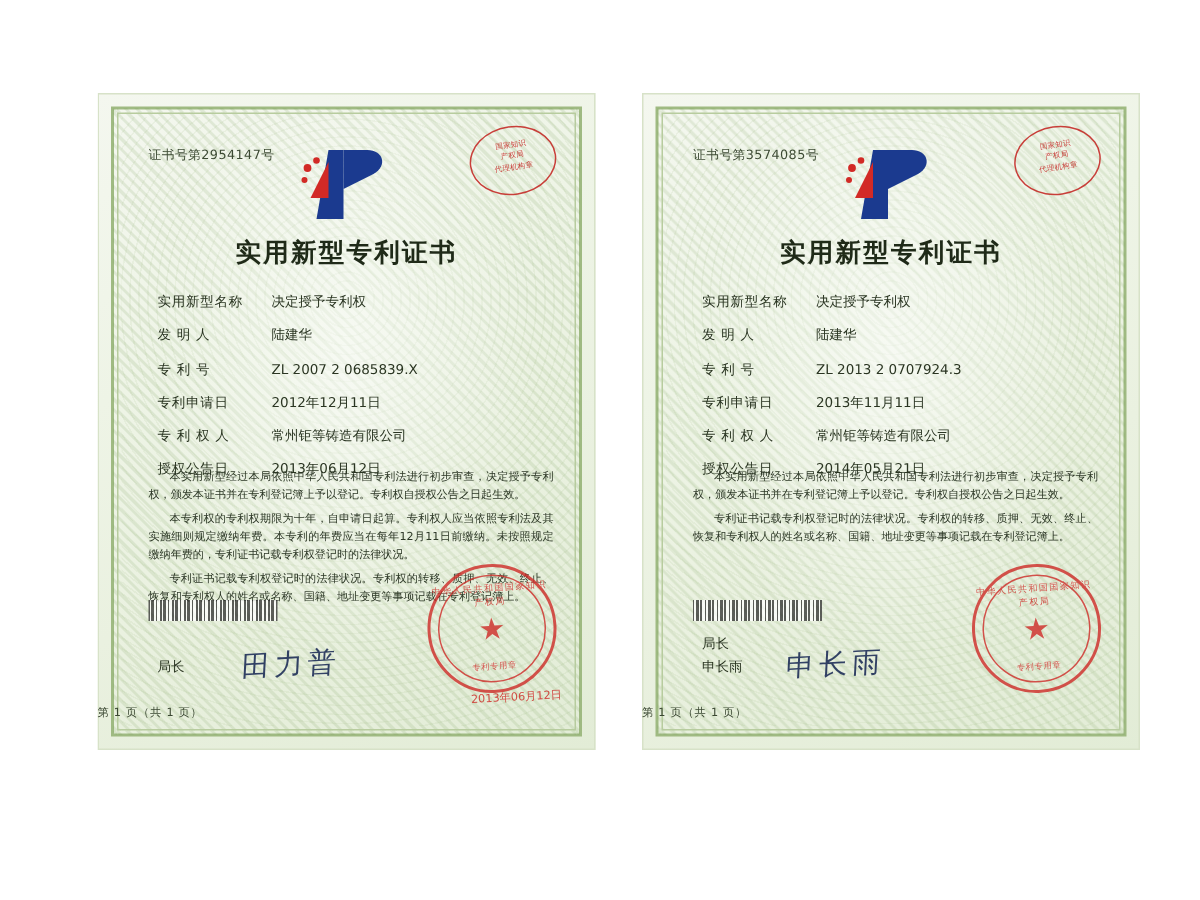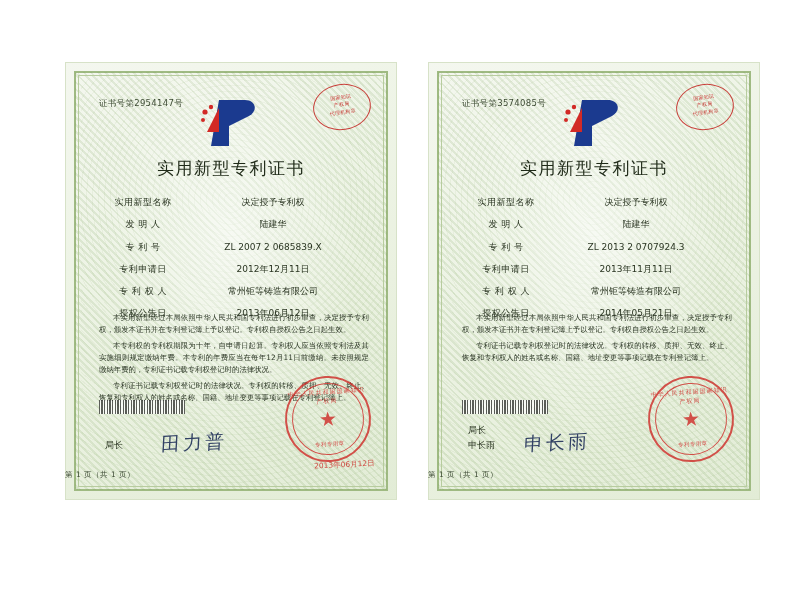--- a/index.html
+++ b/index.html
@@ -103,39 +103,38 @@
   }
 
   .title {
     position: absolute;
     left: 0;
     right: 0;
     top: 95px;
     text-align: center;
     font-family: "DejaVu Serif", "Liberation Serif", serif;
     font-size: 17px;
-    font-weight: normal;
+    font-weight: bold;
     color: #1f2a18;
     letter-spacing: 1.5px;
   }
 
   .fields {
     position: absolute;
     left: 40px;
     top: 135px;
     right: 32px;
     font-size: 9px;
     color: #2a3522;
     line-height: 1.2;
   }
   .field {
     display: flex;
     align-items: baseline;
     margin-bottom: 11.5px;
-    text-align: center;
   }
   .field .lbl {
     width: 76px;
     flex: 0 0 76px;
     letter-spacing: 0.5px;
   }
   .field .val {
     flex: 1 1 auto;
   }
 

